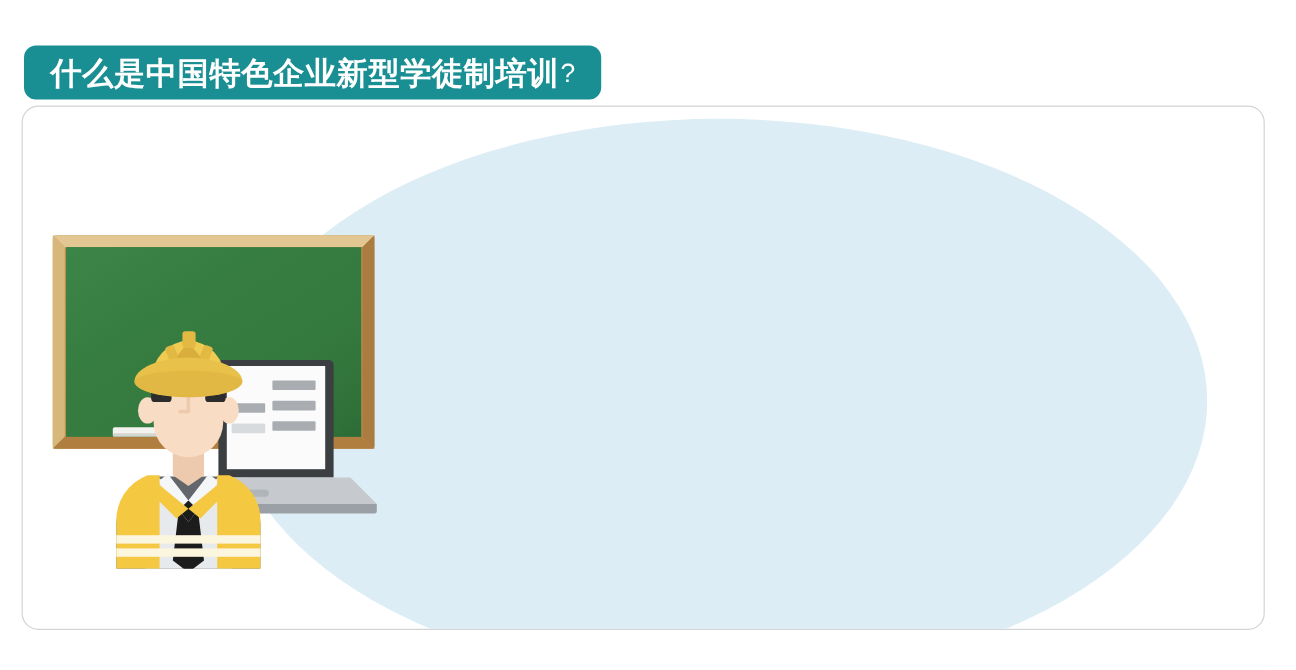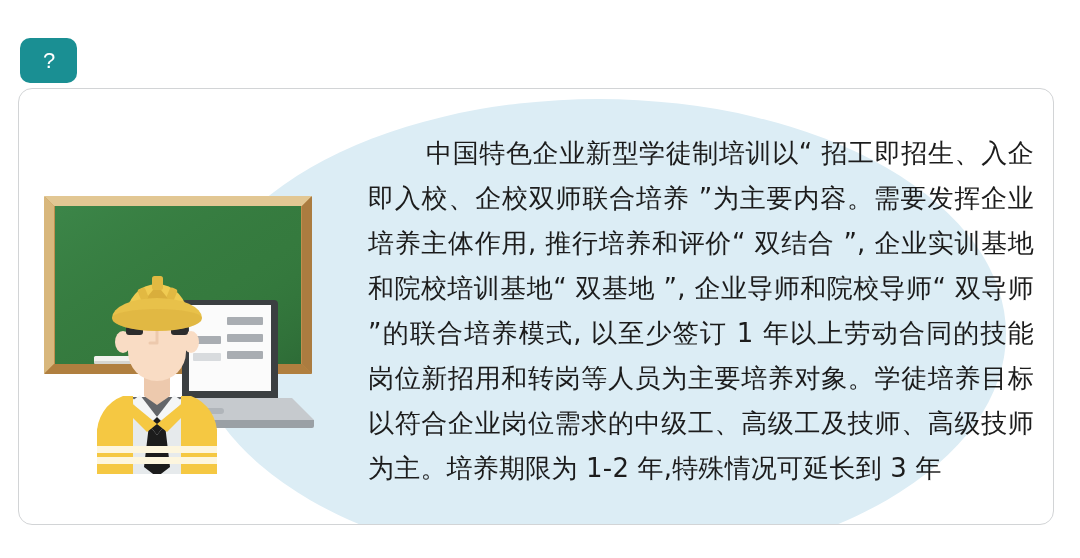--- a/index.html
+++ b/index.html
@@ -97,20 +97,21 @@
   }
   #body-text .para {
     margin: 0;
     text-indent: 58px;
   }
 </style>
 </head>
 <body>
 
 <div id="title-pill">
+  <span class="title-text">什么是中国特色企业新型学徒制培训</span>
   <span class="title-qmark">?</span>
 </div>
 
 <div id="content-card">
 
   <div id="blue-ellipse"></div>
 
   <div id="illustration">
     <svg width="300" height="290" viewBox="0 0 300 290" xmlns="http://www.w3.org/2000/svg">
 
@@ -198,17 +199,14 @@
         <rect x="105" y="104" width="8" height="12" rx="2.5" fill="#e2b942" transform="rotate(-22 109 110)"></rect>
         <rect x="134" y="104" width="8" height="12" rx="2.5" fill="#e2b942" transform="rotate(22 138 110)"></rect>
 
         <path d="M78 134 a45 20 0 0 1 90 0 a45 13 0 0 1 -90 0 z" fill="#e8c14a"></path>
         <path d="M78 134 a45 13 0 0 0 90 0 a45 9 0 0 0 -90 0 z" fill="#d9ae3c" opacity="0.45"></path>
       </g>
 
     </svg>
   </div>
 
-  <div id="body-text">
-    <p class="para">中国特色企业新型学徒制培训以“ 招工即招生、入企即入校、企校双师联合培养 ”为主要内容。需要发挥企业培养主体作用, 推行培养和评价“ 双结合 ”, 企业实训基地和院校培训基地“ 双基地 ”, 企业导师和院校导师“ 双导师 ”的联合培养模式, 以至少签订 1 年以上劳动合同的技能岗位新招用和转岗等人员为主要培养对象。学徒培养目标以符合企业岗位需求的中级工、高级工及技师、高级技师为主。培养期限为 1-2 年,特殊情况可延长到 3 年</p>
-  </div>
 
 </div>
 
 </body></html>

